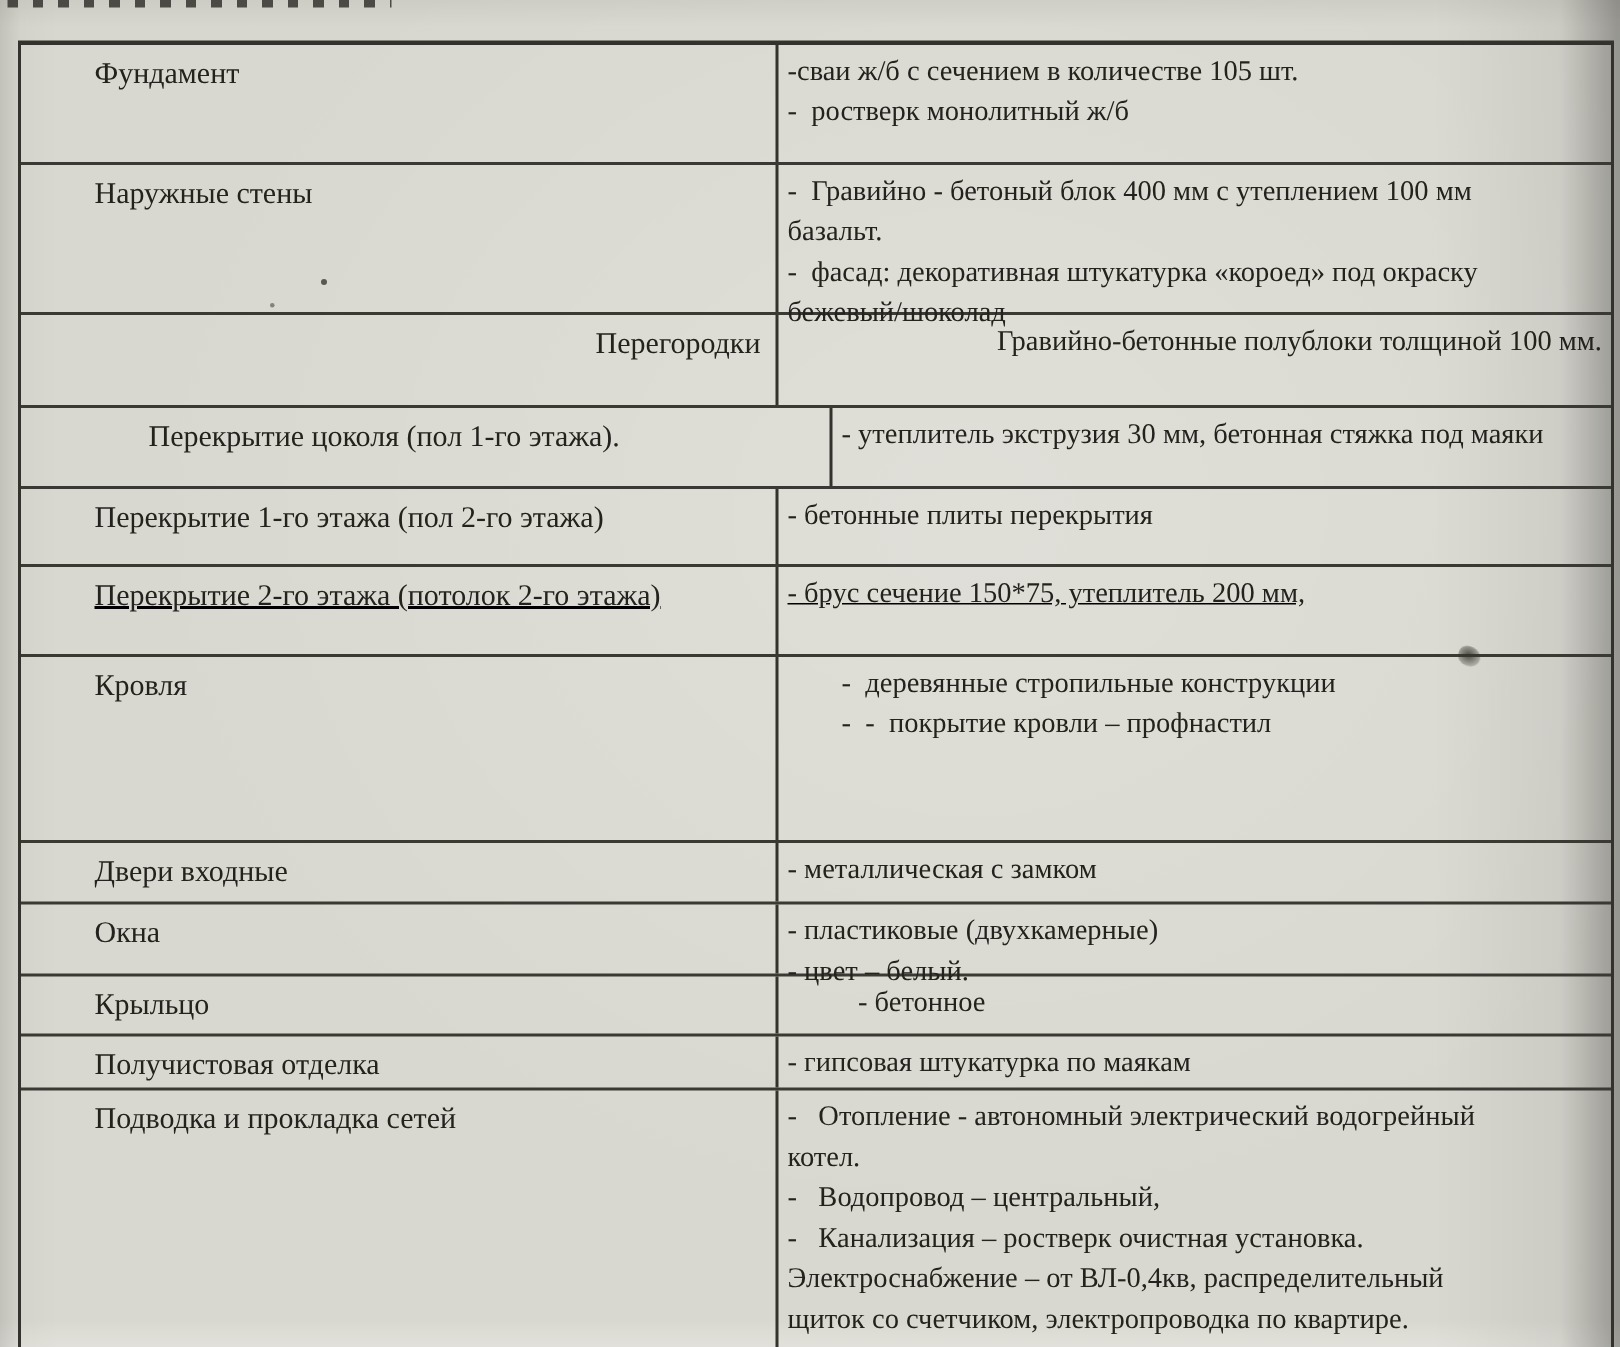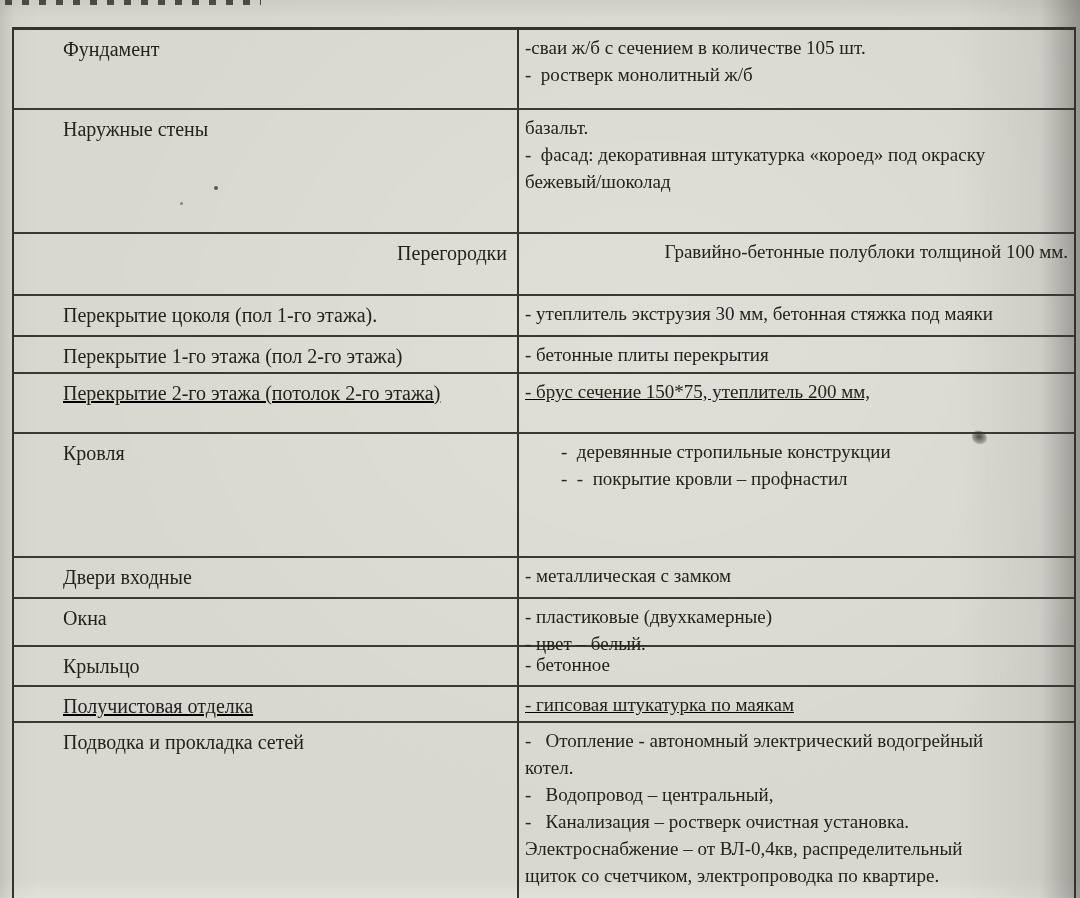--- a/index.html
+++ b/index.html
@@ -37,23 +37,23 @@
     padding:7px 10px 0 49px;
     font-size:20px;line-height:25px;color:#23221d;
   }
   .cell-right{
     flex:1;box-sizing:border-box;
     padding:4px 6px 0 6px;
     font-size:19px;color:#23221d;
   }
   .detail-line{white-space:pre;line-height:27px;height:27px;}
   
-  .r0{height:80px;}  .r1{height:124px;} .r2{height:62px;text-align:right;}  .r3{height:41px;}
-  .r4{height:37px;}  .r5{height:60px;text-decoration:underline;}  .r6{height:124px;gap:36px;} .r7{height:41px;}
-  .r8{height:48px;}  .r9{height:40px;}  .r10{height:36px;text-decoration:underline;} .r11{height:201px;}
+  .r0{height:80px;}  .r1{height:100px;} .r2{height:62px;text-align:right;}  .r3{height:54px;padding-left:36px;}
+  .r4{height:52px;}  .r5{height:60px;text-decoration:underline;}  .r6{height:124px;gap:36px;} .r7{height:41px;}
+  .r8{height:48px;}  .r9{height:40px;gap:47px;}  .r10{height:36px;} .r11{height:201px;}
   
   .smudge{
     position:absolute;left:972px;top:431px;width:15px;height:13px;
     background:radial-gradient(ellipse at 45% 45%, rgba(52,52,44,0.85), rgba(52,52,44,0.25) 70%, rgba(52,52,44,0) 100%);
     border-radius:45% 60% 50% 55%;transform:rotate(18deg);filter:blur(0.4px);
   }
   .dot-a{position:absolute;left:214px;top:186px;width:4px;height:4px;border-radius:50%;background:rgba(45,44,38,0.75);}
   .dot-b{position:absolute;left:180px;top:202px;width:3px;height:3px;border-radius:50%;background:rgba(45,44,38,0.5);}
 </style>
 </head>
@@ -68,20 +68,21 @@
       <div class="cell-left">Фундамент</div>
       <div class="cell-right">
         <div class="detail-line">-сваи ж/б с сечением в количестве 105 шт.</div>
         <div class="detail-line">-  ростверк монолитный ж/б</div>
       </div>
     </div>
 
     <div class="row r1">
       <div class="cell-left">Наружные стены</div>
       <div class="cell-right">
+        <div class="detail-line">-  Гравийно - бетоный блок 400 мм с утеплением 100 мм</div>
         <div class="detail-line">базальт.</div>
         <div class="detail-line">-  фасад: декоративная штукатурка «короед» под окраску</div>
         <div class="detail-line">бежевый/шоколад</div>
       </div>
     </div>
 
     <div class="row r2">
       <div class="cell-left">Перегородки</div>
       <div class="cell-right">
         <div class="detail-line">Гравийно-бетонные полублоки толщиной 100 мм.</div>

